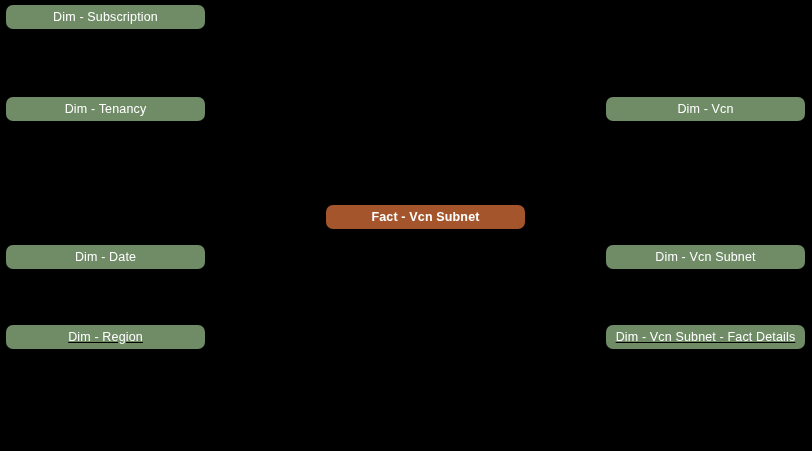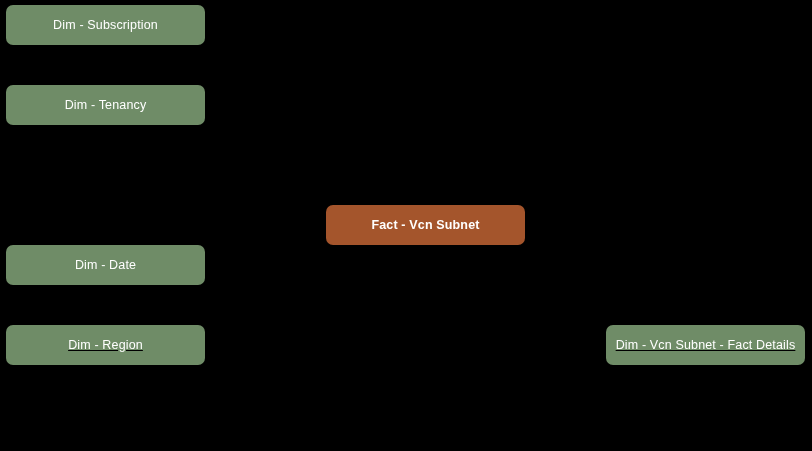--- a/index.html
+++ b/index.html
@@ -15,21 +15,21 @@
   }
   #canvas {
     position: relative;
     width: 812px;
     height: 451px;
     background: #000000;
   }
   .node {
     position: absolute;
     width: 199px;
-    height: 40px;
+    height: 24px;
     border-radius: 7px;
     display: flex;
     align-items: center;
     justify-content: center;
     box-sizing: border-box;
     padding: 0 6px;
     user-select: none;
   }
   .node .node-label {
     color: #ffffff;
@@ -48,21 +48,21 @@
   .node.fact .node-label {
     font-weight: bold;
   }
 
   
   .col-left  { left: 6px; }
   .col-right { left: 606px; }
   .col-mid   { left: 326px; align-items: center; }
 
   .row-1 { top: 5px; }
-  .row-2 { top: 85px; }
+  .row-2 { top: 97px; }
   .row-3 { top: 165px; }
   .row-4 { top: 245px; }
   .row-5 { top: 325px; text-decoration: underline; }
   .row-6 { top: 405px; }
 
   .row-mid { top: 205px; }
 </style>
 </head>
 <body>
 
@@ -83,19 +83,25 @@
 
   <div class="node dim col-left row-5">
     <span class="node-label">Dim - Region</span>
   </div>
 
 
   <div class="node fact col-mid row-mid">
     <span class="node-label">Fact - Vcn Subnet</span>
   </div>
 
+  <div class="node dim col-right row-2">
+    <span class="node-label">Dim - Vcn</span>
+  </div>
 
+  <div class="node dim col-right row-4">
+    <span class="node-label">Dim - Vcn Subnet</span>
+  </div>
 
   <div class="node dim col-right row-5">
     <span class="node-label">Dim - Vcn Subnet - Fact Details</span>
   </div>
 
 </div>
 
 </body></html>

